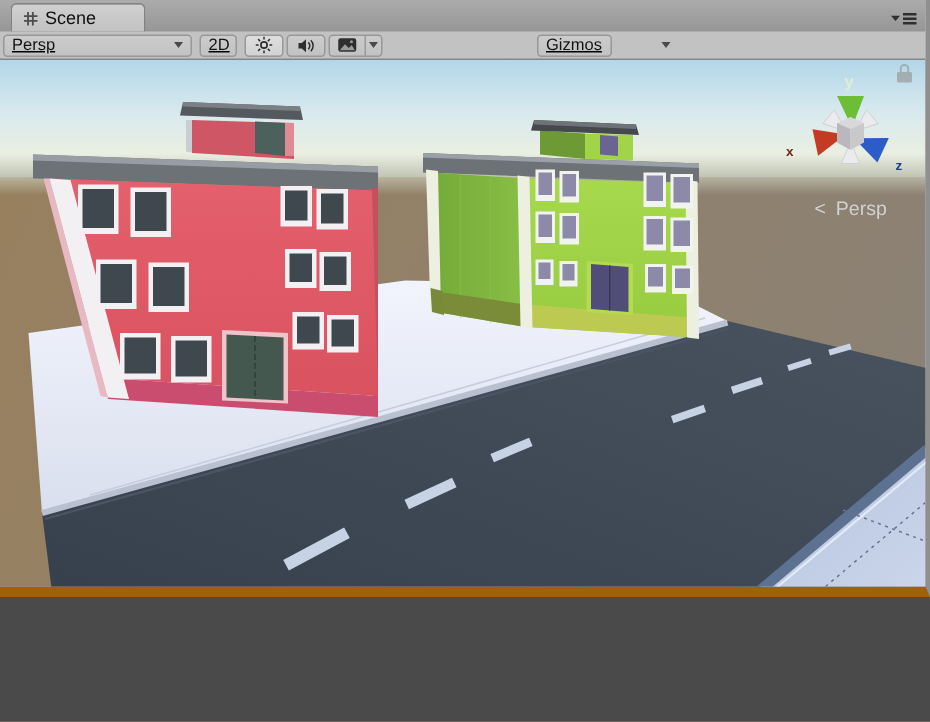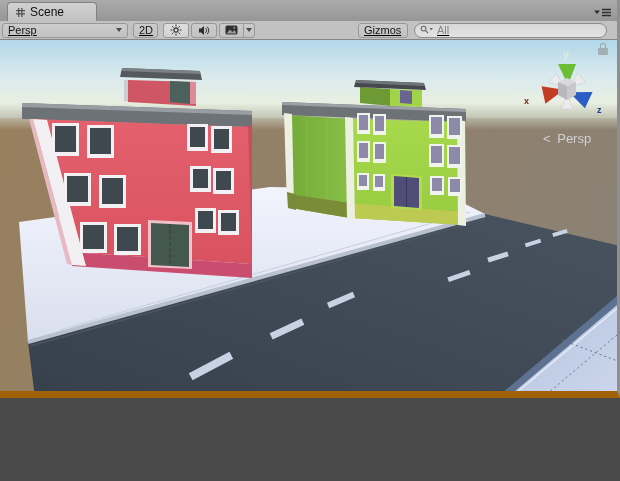--- a/index.html
+++ b/index.html
@@ -98,28 +98,20 @@
         </svg>
       </span>
       <span class="img-arrow">
           <span class="tri"></span>
         </span>
     </div>
     <div class="tbtn gizmos-dd">
       <span>Gizmos</span>
       <span class="tri"></span>
     </div>
-    <div class="search">
-      <svg width="14" height="10" viewBox="0 0 14 10" style="margin-right:3px">
-        <circle cx="3.6" cy="3.6" r="2.4" fill="none" stroke="#6a6a6a" stroke-width="1.1"></circle>
-        <path d="M5.4 5.4 8 8" stroke="#6a6a6a" stroke-width="1.1"></path>
-        <path d="M9.5 3 13 3 11.25 5.2Z" fill="#6a6a6a"></path>
-      </svg>
-      <span>All</span>
-    </div>
   </div>
 
   <div class="viewport">
   <svg width="617" height="437" viewBox="0 0 617 437">
     <defs>
       <linearGradient id="skyG" x1="0" y1="0" x2="0" y2="1">
         <stop offset="0" stop-color="#b2d7e9"></stop>
         <stop offset="0.45" stop-color="#d9eaee"></stop>
         <stop offset="0.78" stop-color="#e9efe2"></stop>
         <stop offset="1" stop-color="#bcbfae"></stop>

